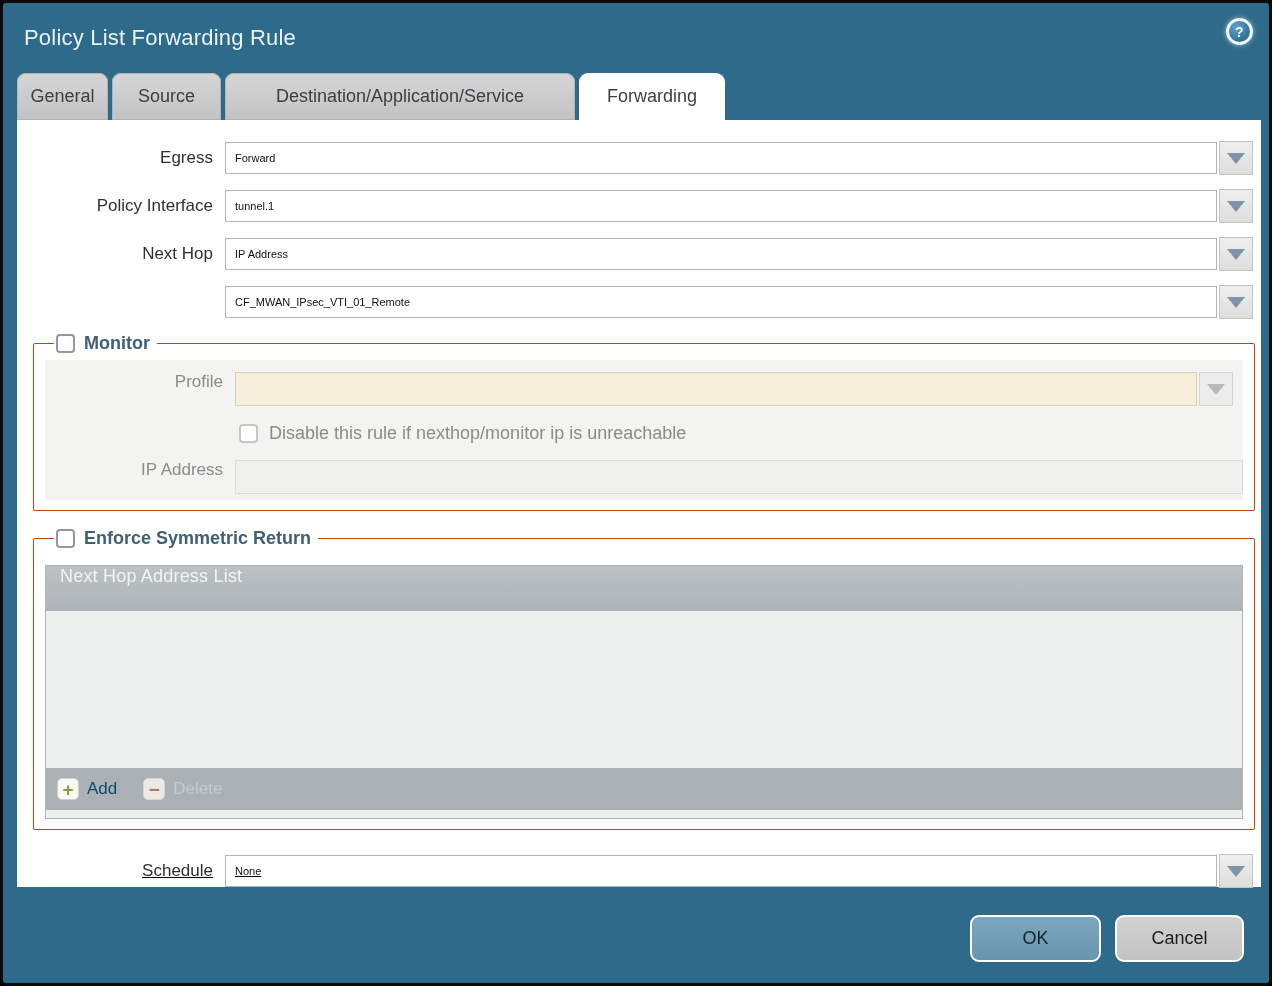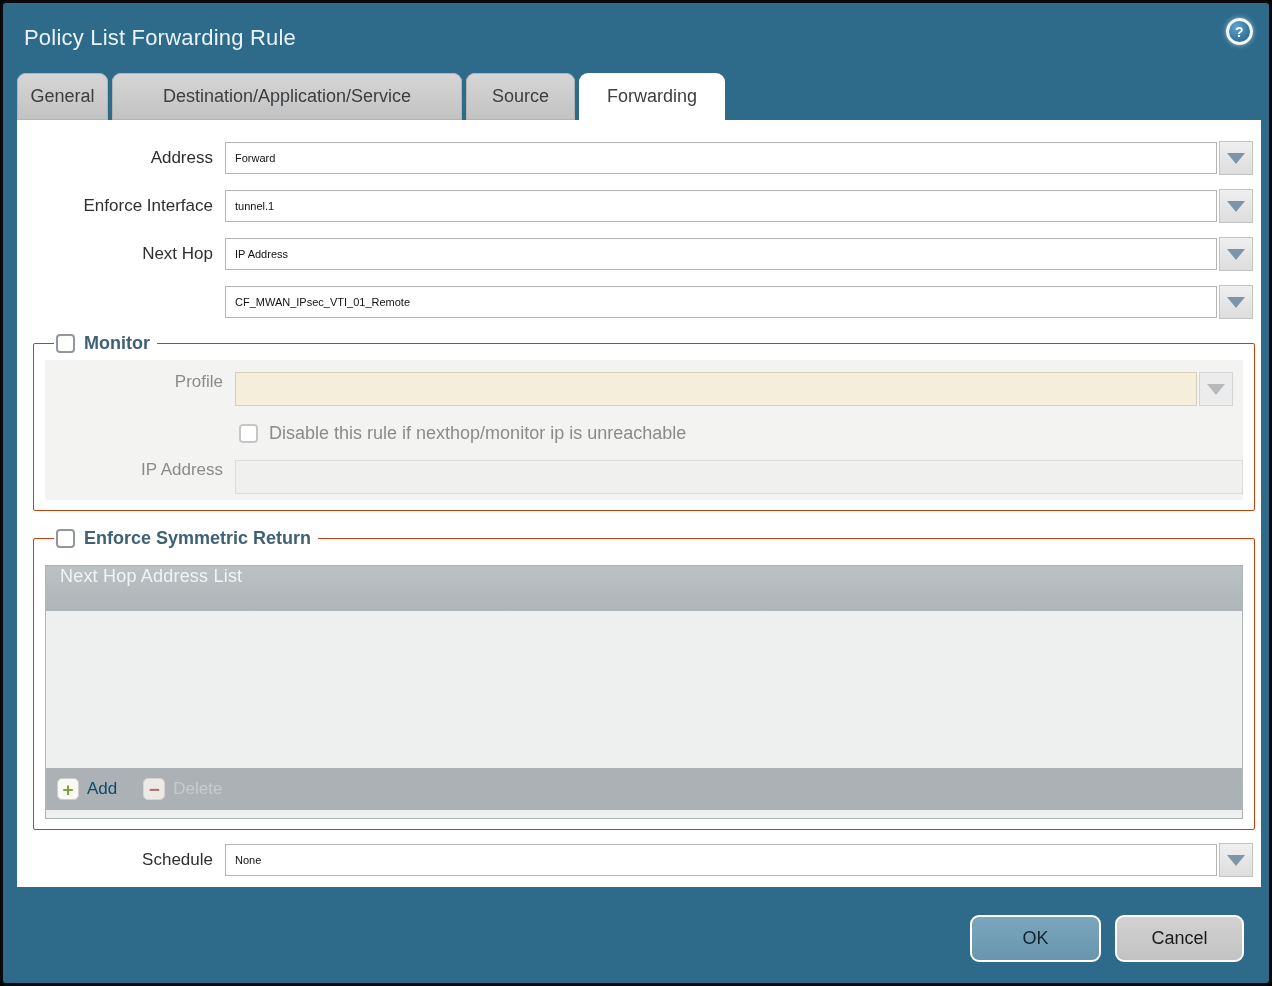--- a/index.html
+++ b/index.html
@@ -161,21 +161,21 @@
     width: 22px; height: 22px; border-radius: 5px;
     background: #fafaf5; border: 1px solid #cfcfc6;
     display: flex; align-items: center; justify-content: center;
     font-size: 19px; font-weight: bold; line-height: 1;
   }
   .tool-ic.plus  { color: #7fa33a; }
   .tool-ic.minus { color: #b0716f; background: #eceae4; border-color: #d7d5cd; }
   .tool-label { font-size: 17px; color: #0c4a6e; }
   .tool-label.disabled { color: #c6cbce; }
   
-  .row.schedule { margin-top: 13px; }
+  .row.schedule { margin-top: 24px; text-decoration: underline; }
   
   .btn {
     position: absolute;
     height: 47px;
     border: 2px solid #ffffff;
     border-radius: 9px;
     font-size: 18px;
     font-family: "Liberation Sans", sans-serif;
     display: flex; align-items: center; justify-content: center;
     cursor: pointer;
@@ -200,43 +200,43 @@
     <span>Policy List Forwarding Rule</span>
     <div class="help-icon">
       <span>?</span>
     </div>
   </div>
 
   <div class="tabs">
     <div class="tab t0">
       <span>General</span>
     </div>
+    <div class="tab t1">
+      <span>Source</span>
+    </div>
     <div class="tab t2">
       <span>Destination/Application/Service</span>
     </div>
-    <div class="tab t1">
-      <span>Source</span>
-    </div>
     <div class="tab t3 active">
       <span>Forwarding</span>
     </div>
   </div>
 
   <div class="content">
 
     <div class="row">
-      <div class="lbl">Address</div>
+      <div class="lbl">Egress</div>
       <div class="field">Forward</div>
       <div class="dd-btn">
         <span class="tri"></span>
       </div>
     </div>
 
     <div class="row">
-      <div class="lbl">Enforce Interface</div>
+      <div class="lbl">Policy Interface</div>
       <div class="field">tunnel.1</div>
       <div class="dd-btn">
         <span class="tri"></span>
       </div>
     </div>
 
     <div class="row">
       <div class="lbl">Next Hop</div>
       <div class="field">IP Address</div>
       <div class="dd-btn">

